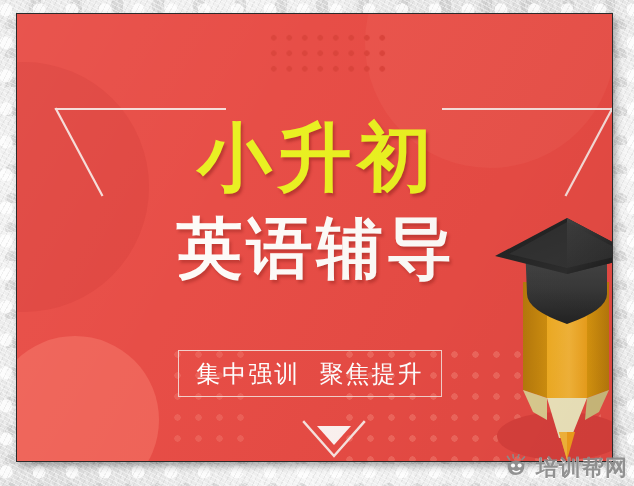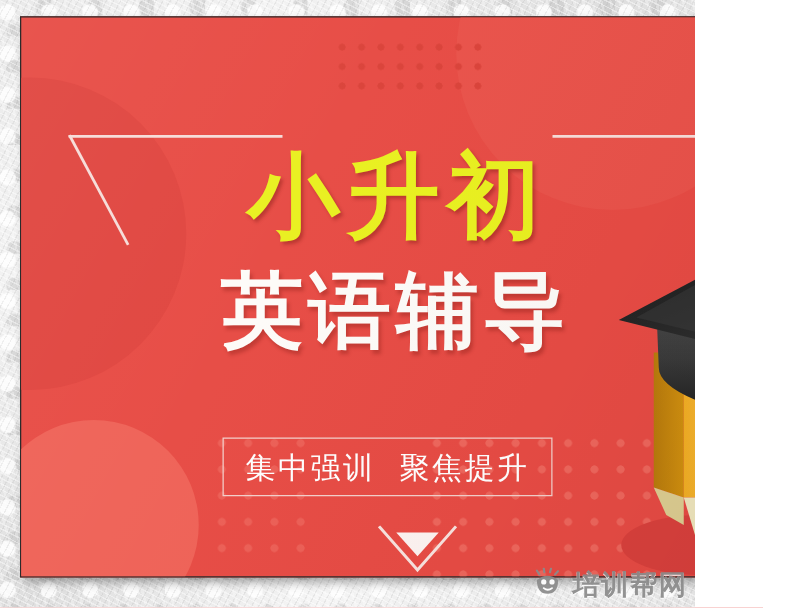--- a/index.html
+++ b/index.html
@@ -7,21 +7,21 @@
     padding: 0;
     background: #ffffff;
   }
   body {
     font-family: "DejaVu Sans", "Liberation Sans", sans-serif;
   }
 
   
   #poster-root {
     position: relative;
-    width: 556px;
+    width: 634px;
     height: 486px;
     overflow: hidden;
     background:
       radial-gradient(circle at 18% 30%, rgba(255,255,255,0.85) 0 6px, rgba(0,0,0,0) 7px),
       radial-gradient(circle at 62% 74%, rgba(255,255,255,0.75) 0 5px, rgba(0,0,0,0) 6px),
       radial-gradient(circle at 88% 14%, rgba(190,190,190,0.45) 0 7px, rgba(0,0,0,0) 8px),
       radial-gradient(circle at 40% 88%, rgba(185,185,185,0.4) 0 6px, rgba(0,0,0,0) 7px),
       linear-gradient(135deg, #e9e9e9 0%, #f2f2f2 22%, #dedede 48%, #f4f4f4 70%, #e2e2e2 100%);
     background-size: 33px 33px, 47px 47px, 41px 41px, 29px 29px, 100% 100%;
   }

